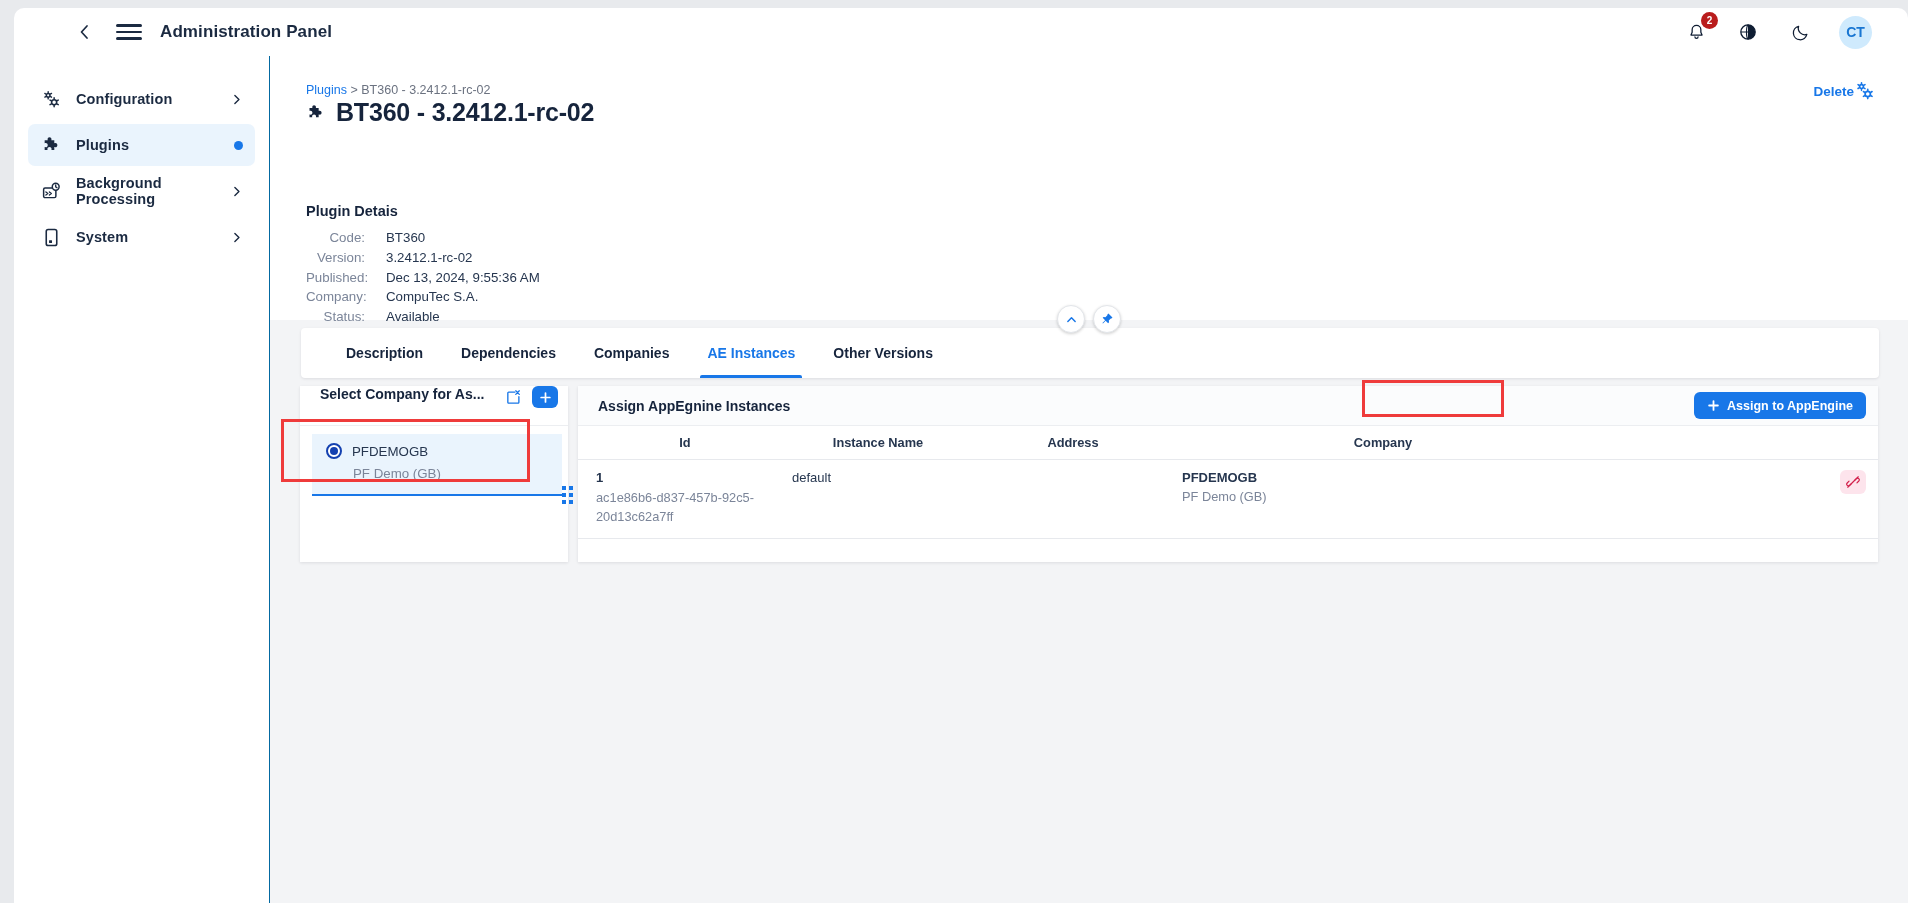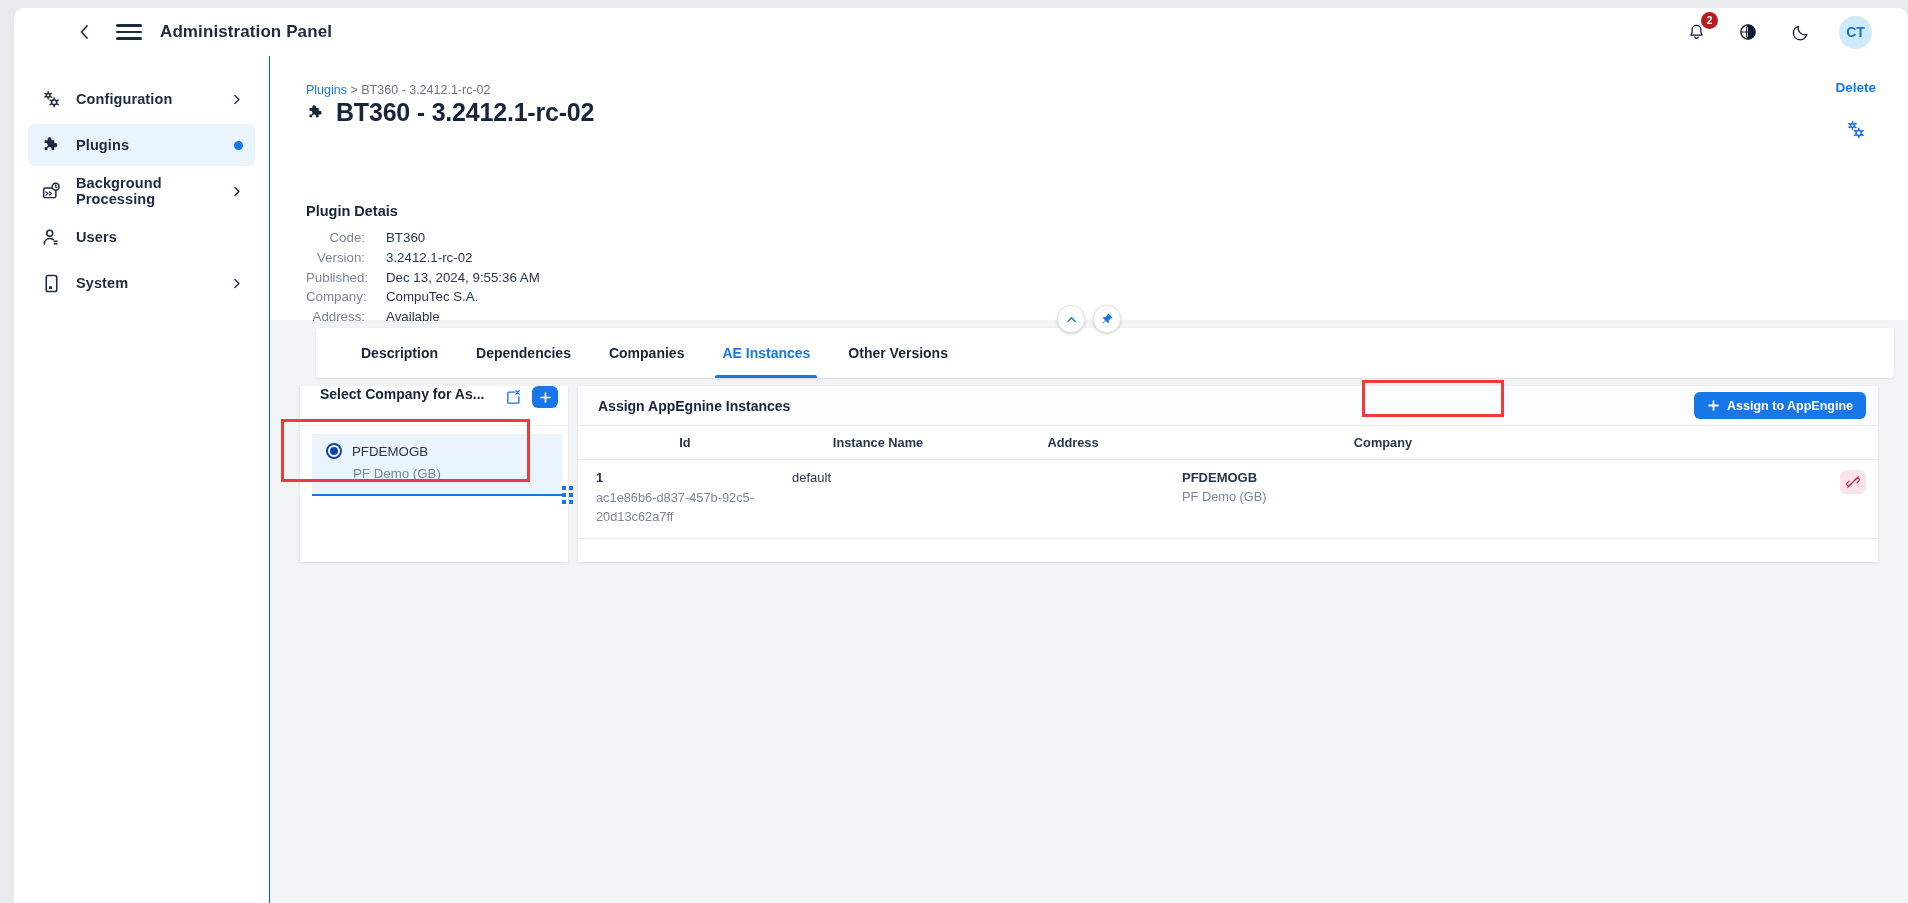--- a/index.html
+++ b/index.html
@@ -146,21 +146,21 @@
     display: flex; align-items: center; gap: 10px;
     font-size: 25px; font-weight: bold;
     color: #16243c;
     letter-spacing: -.2px;
   }
   .puzzle-ico { width: 20px; height: 20px; color: #16243c; display:flex; }
 
   .hdr-actions {
     position: absolute;
     right: 32px; top: 24px;
-    display: flex; align-items: center; gap: 24px; flex-direction: column;
+    display: flex; align-items: center; 
   }
   .delete-link {
     font-size: 13.5px; font-weight: bold; color: #1877e8;
     cursor: pointer;
   }
   .gears-ico { width: 22px; height: 22px; color: #1877e8; cursor: pointer; display:flex; }
 
   .detail-title {
     position: absolute;
     left: 36px; top: 147px;
@@ -194,21 +194,21 @@
     border: 1px solid #e3e6ea;
     box-shadow: 0 1px 3px rgba(0,0,0,.18);
     display: flex; align-items: center; justify-content: center;
     color: #1877e8;
     cursor: pointer;
   }
 
   
   .tabs-card {
     position: absolute;
-    left: 46px; top: 272px;
+    left: 31px; top: 272px;
     width: 1578px; height: 50px;
     background: #fff;
     border-radius: 4px;
     box-shadow: 0 1px 3px rgba(16,24,40,.10);
   }
   .tabs {
     display: flex; align-items: flex-end;
     height: 100%;
     padding-left: 26px;
   }
@@ -464,31 +464,20 @@
         </svg>
       </span>
       <span class="nav-label">Background Processing</span>
       <span class="nav-chev">
         <svg width="13" height="13" viewBox="0 0 16 16" fill="none">
             <path d="M6 3 L11 8 L6 13" stroke="#1b2a41" stroke-width="1.7" stroke-linecap="round" stroke-linejoin="round"></path>
           </svg>
       </span>
     </div>
 
-    <div class="nav-item">
-      <span class="nav-ico">
-        <svg width="21" height="21" viewBox="0 0 24 24" fill="none">
-          <circle cx="10" cy="7.2" r="3.4" stroke="#1b2a41" stroke-width="1.8"></circle>
-          <path d="M3.8 19.4c0-3.7 2.8-6.2 6.2-6.2 1.5 0 2.9.5 4 1.3" stroke="#1b2a41" stroke-width="1.8" stroke-linecap="round"></path>
-          <rect x="14.4" y="15.4" width="4.6" height="1.7" rx=".6" fill="#1b2a41"></rect>
-          <rect x="14.4" y="18.3" width="4.6" height="1.7" rx=".6" fill="#1b2a41"></rect>
-        </svg>
-      </span>
-      <span class="nav-label">Users</span>
-    </div>
 
     <div class="nav-item">
       <span class="nav-ico">
         <svg width="21" height="21" viewBox="0 0 24 24" fill="none">
           <rect x="6" y="2.8" width="12" height="18.4" rx="2.2" stroke="#1b2a41" stroke-width="1.8"></rect>
           <rect x="9.2" y="15" width="3.4" height="3.4" rx=".5" fill="#1b2a41"></rect>
         </svg>
       </span>
       <span class="nav-label">System</span>
       <span class="nav-chev">
@@ -541,21 +530,21 @@
         </div>
         <div class="detail-row">
           <span class="detail-label">Published:</span>
           <span class="detail-value">Dec 13, 2024, 9:55:36 AM</span>
         </div>
         <div class="detail-row">
           <span class="detail-label">Company:</span>
           <span class="detail-value">CompuTec S.A.</span>
         </div>
         <div class="detail-row">
-          <span class="detail-label">Address:</span>
+          <span class="detail-label">Status:</span>
           <span class="detail-value">Available</span>
         </div>
         <div class="detail-row">
           <span class="detail-label">Type:</span>
           <span class="detail-value">AppEngine Plugin</span>
         </div>
       </div>
     </div>
 
     <div class="center-btns">

